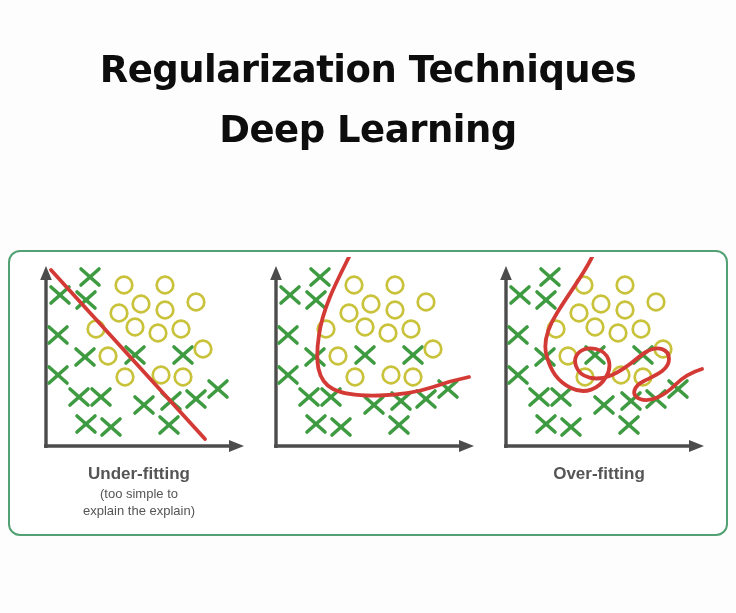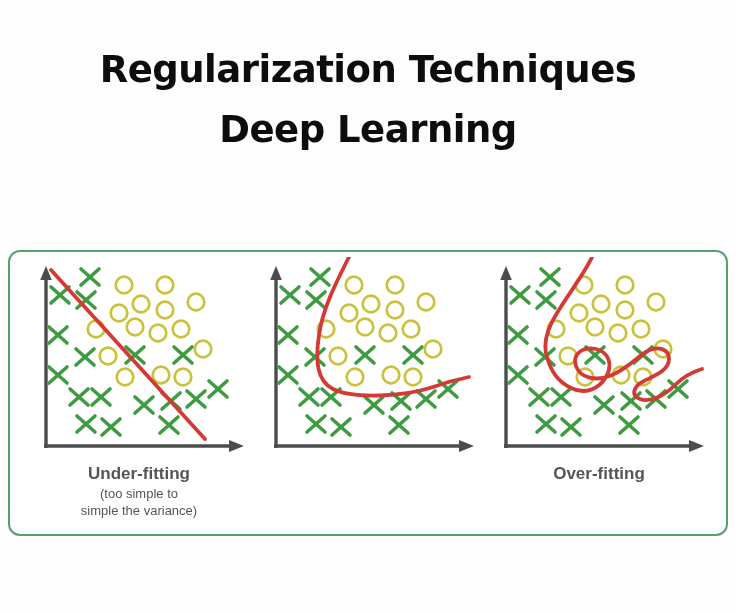--- a/index.html
+++ b/index.html
@@ -133,21 +133,21 @@
           <circle cx="75" cy="99" r="8.3" fill="none" stroke="#c9c23b" stroke-width="2.7"></circle>
           <circle cx="170" cy="92" r="8.3" fill="none" stroke="#c9c23b" stroke-width="2.7"></circle>
           <circle cx="92" cy="120" r="8.3" fill="none" stroke="#c9c23b" stroke-width="2.7"></circle>
           <circle cx="128" cy="118" r="8.3" fill="none" stroke="#c9c23b" stroke-width="2.7"></circle>
           <circle cx="150" cy="120" r="8.3" fill="none" stroke="#c9c23b" stroke-width="2.7"></circle>
           <path d="M 18 13 L 172 182" fill="none" stroke="#d43a35" stroke-width="3.8" stroke-linecap="round"></path>
         </svg>
       <div class="cap">Under-fitting</div>
       <div class="sub">
         <div>(too simple to</div>
-        <div>simple the variance)</div>
+        <div>explain the explain)</div>
       </div>
     </div>
 
     <div class="panel">
       <svg width="212" height="204" viewBox="0 0 212 204">
           <line x1="13" y1="191" x2="13" y2="22" stroke="#4c4c4c" stroke-width="3.4"></line>
           <polygon points="13,9 7.2,23 18.8,23" fill="#4c4c4c"></polygon>
           <line x1="11" y1="189" x2="197" y2="189" stroke="#4c4c4c" stroke-width="3.4"></line>
           <polygon points="211,189 196,183 196,195" fill="#4c4c4c"></polygon>
           <line x1="48" y1="12" x2="66" y2="28" stroke="#3f9b41" stroke-width="3.6" stroke-linecap="round"></line>

